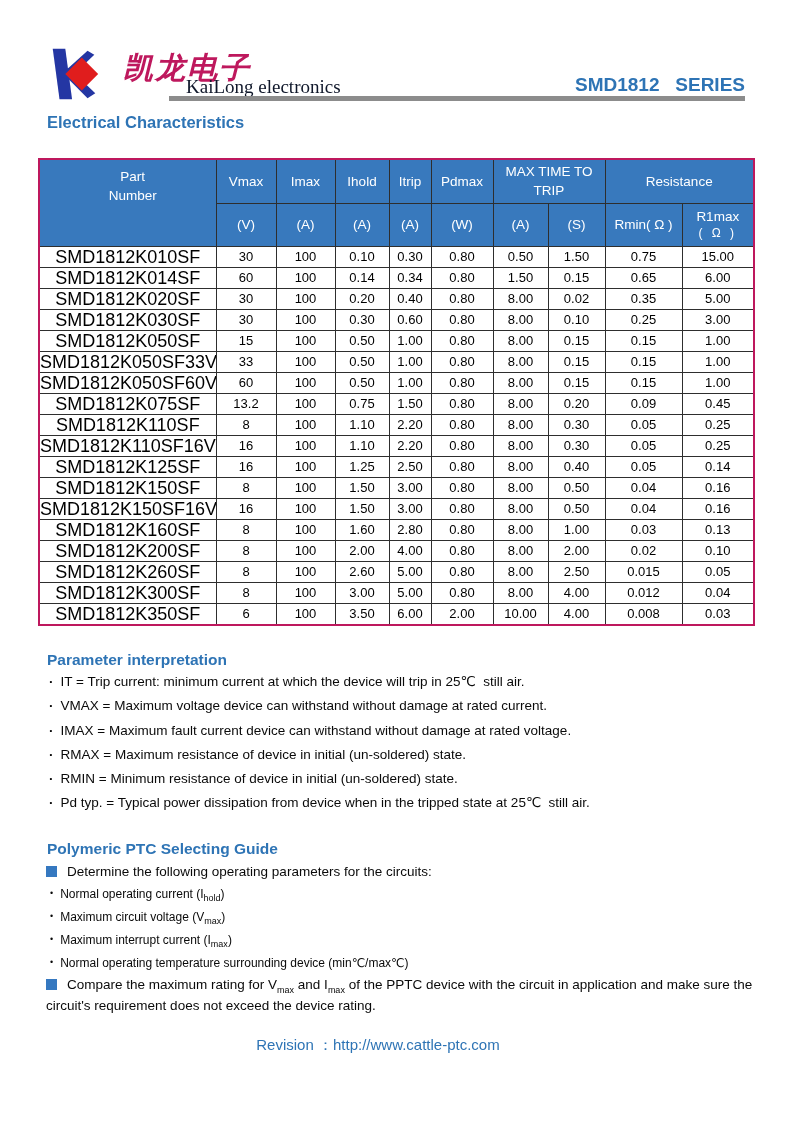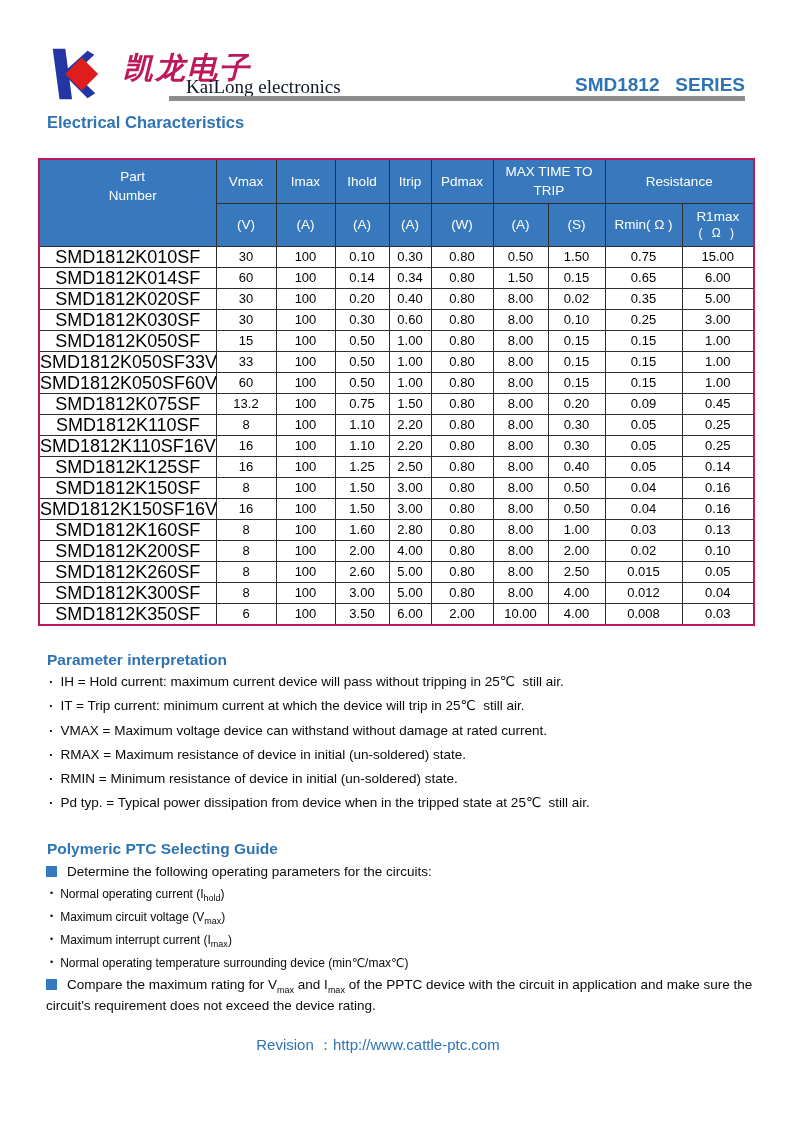--- a/index.html
+++ b/index.html
@@ -356,23 +356,23 @@
             <td class="val-cell">4.00</td>
             <td class="val-cell">0.008</td>
             <td class="val-cell">0.03</td>
           </tr>
         </tbody>
     </table>
   </div>
 
   <div class="sec-title t-param">Parameter interpretation</div>
   <div class="param-list">
-      <div class="param-item"><span class="pdot">·</span><span>IH = Hold current: maximum current device will pass without tripping in 25℃  still air.</span></div>
       <div class="param-item"><span class="pdot">·</span><span>IT = Trip current: minimum current at which the device will trip in 25℃  still air.</span></div>
       <div class="param-item"><span class="pdot">·</span><span>VMAX = Maximum voltage device can withstand without damage at rated current.</span></div>
+      <div class="param-item"><span class="pdot">·</span><span>IMAX = Maximum fault current device can withstand without damage at rated voltage.</span></div>
       <div class="param-item"><span class="pdot">·</span><span>RMAX = Maximum resistance of device in initial (un-soldered) state.</span></div>
       <div class="param-item"><span class="pdot">·</span><span>RMIN = Minimum resistance of device in initial (un-soldered) state.</span></div>
       <div class="param-item"><span class="pdot">·</span><span>Pd typ. = Typical power dissipation from device when in the tripped state at 25℃  still air.</span></div>
     </div>
 
   <div class="sec-title t-guide">Polymeric PTC Selecting Guide</div>
   <div class="guide-list">
       <div class="g-item g-square"><span class="gsq"></span>Determine the following operating parameters for the circuits:</div>
       <div class="g-item g-dot"><span class="gdot">•</span>Normal operating current (I<sub>hold</sub>)</div>
       <div class="g-item g-dot"><span class="gdot">•</span>Maximum circuit voltage (V<sub>max</sub>)</div>

